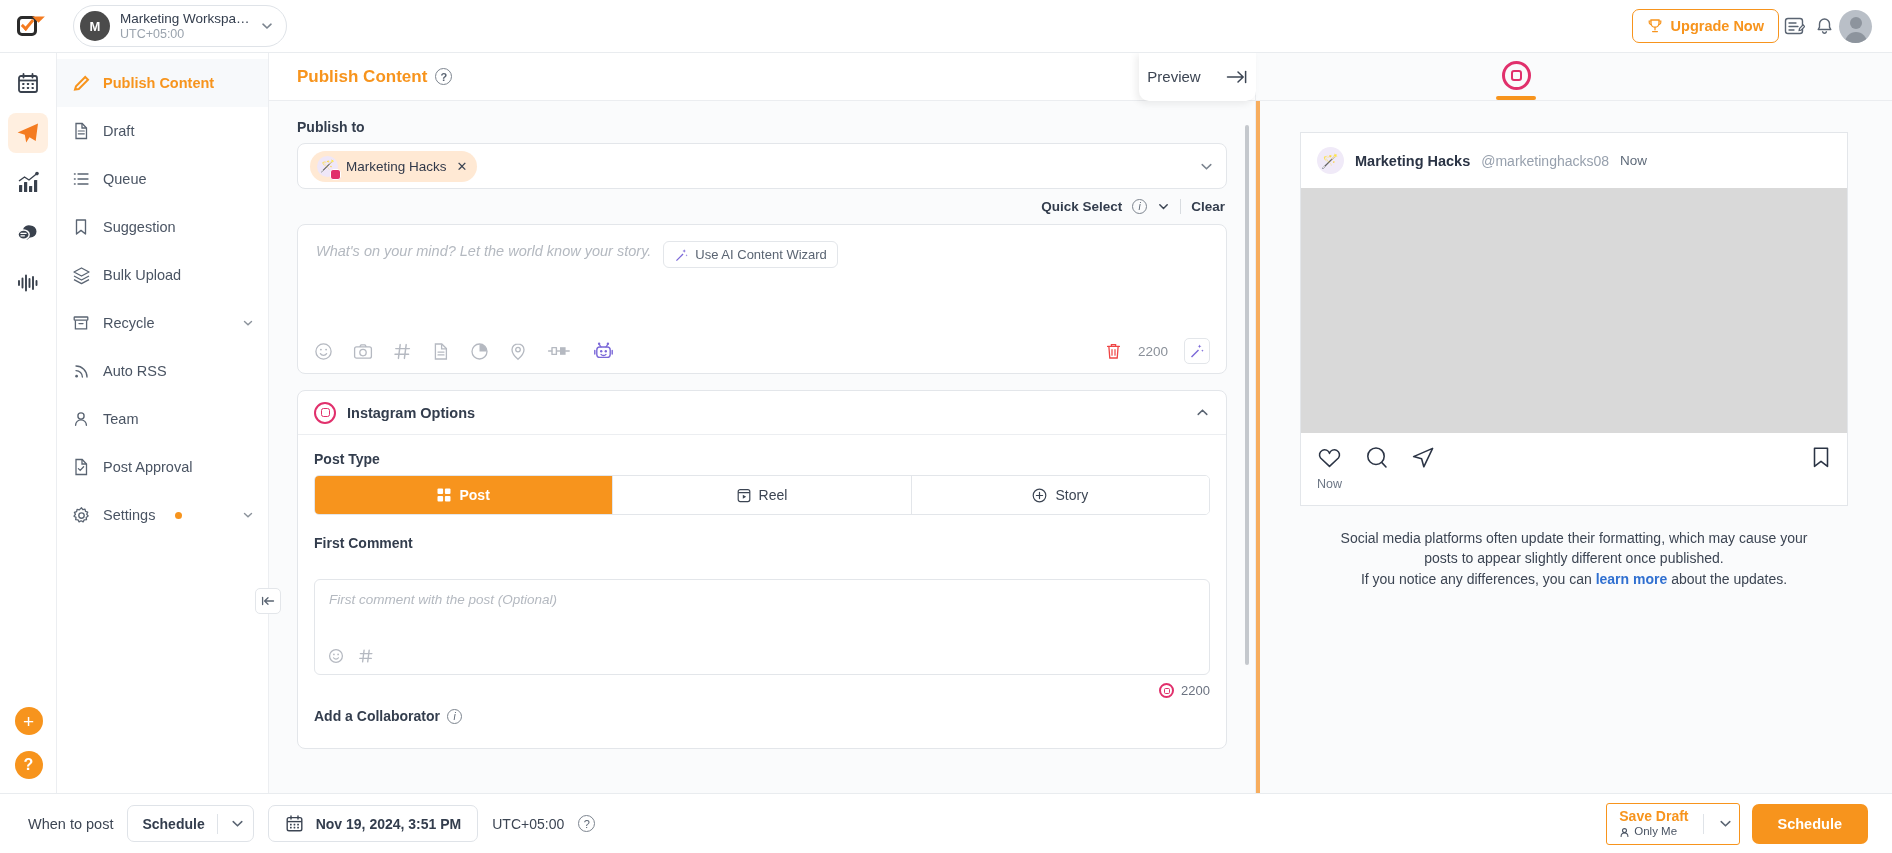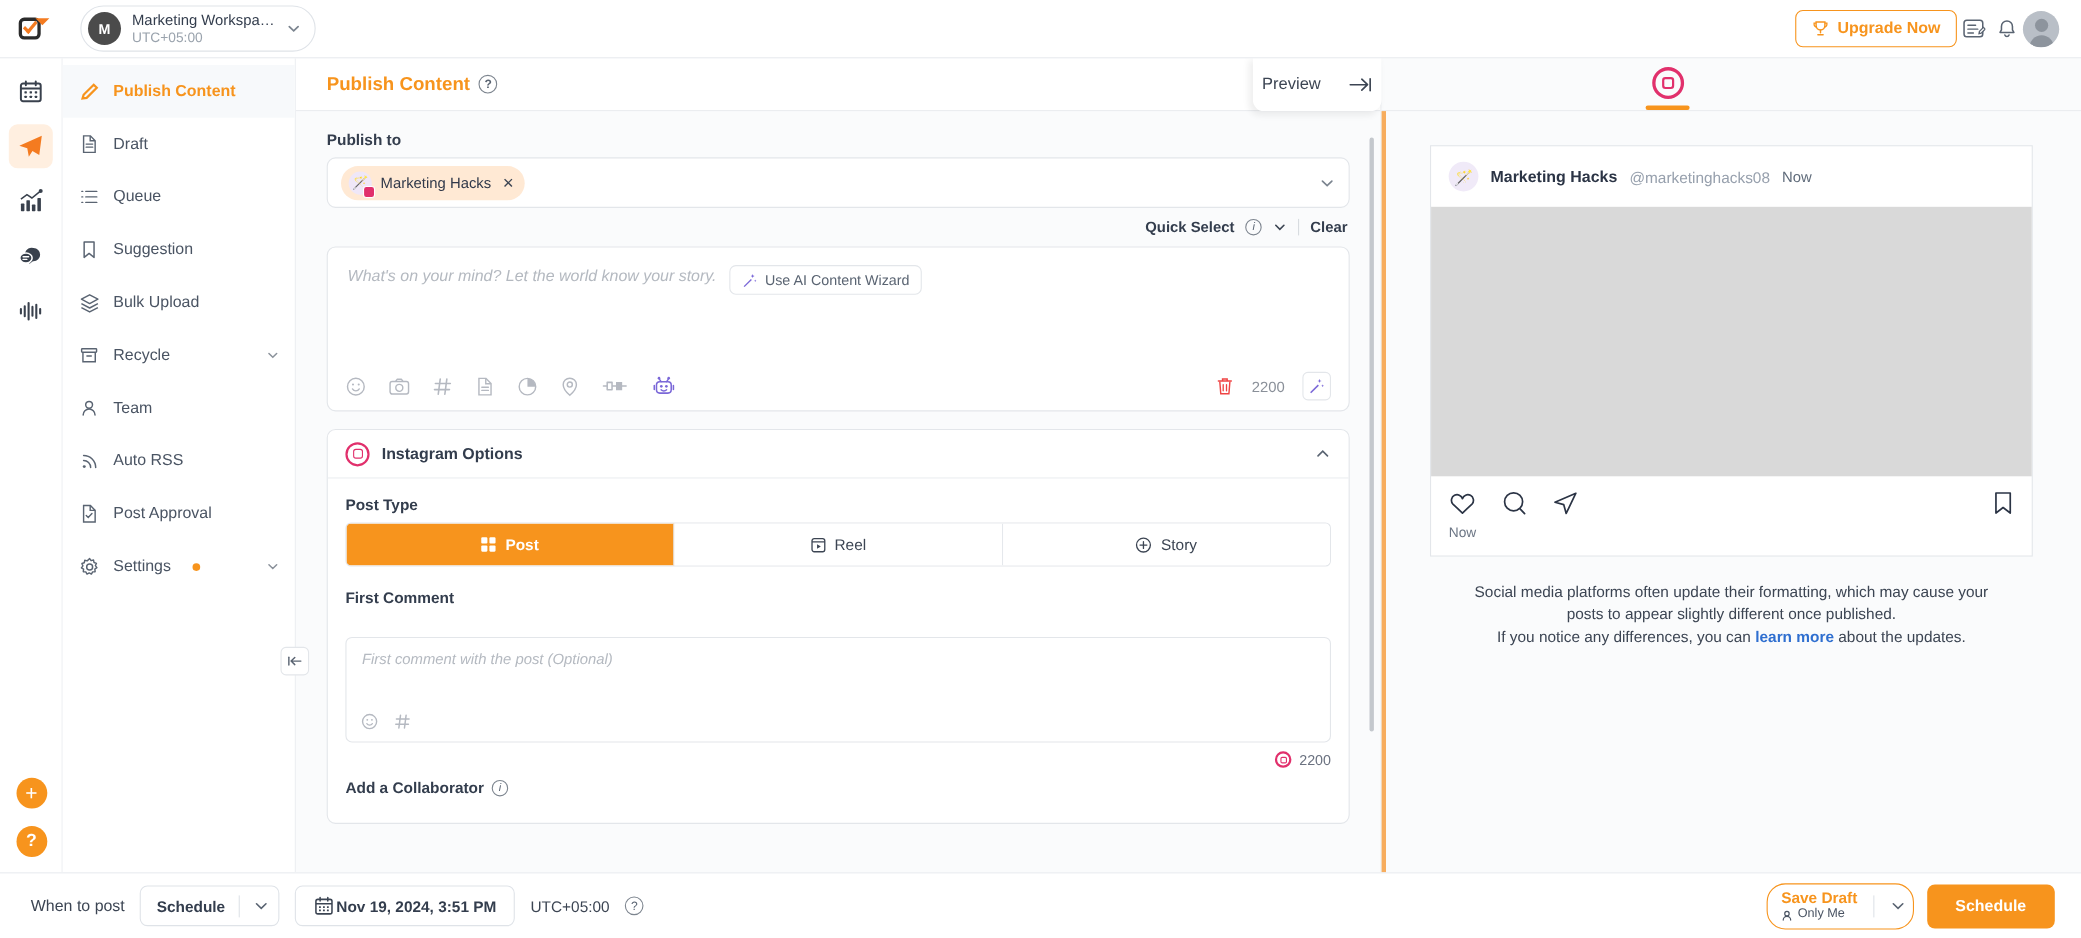--- a/index.html
+++ b/index.html
@@ -162,25 +162,25 @@
 
   
   .bottombar { height: 60px; min-height: 60px; background: #fff; border-top: 1px solid #e9ecef;
     display: flex; align-items: center; padding: 0 24px 0 28px; gap: 14px; position: relative; z-index: 30;}
   .when-lbl { font-size: 14.5px; color: #3c4553; }
   .sel-box { display: flex; align-items: center; border: 1px solid #dfe3e8; border-radius: 7px;
     height: 37px; padding: 0 8px 0 14px; gap: 12px; cursor: pointer; background:#fff;}
   .sel-val { font-size: 14px; font-weight: 700; color: #333d4d; }
   .sel-div { width: 1px; height: 20px; background: #dfe3e8; }
   .date-box { display: flex; align-items: center; border: 1px solid #dfe3e8; border-radius: 7px;
-    height: 37px; padding: 0 16px; gap: 2px; cursor: pointer; background:#fff;}
+    height: 37px; padding: 0 16px; gap: 12px; cursor: pointer; background:#fff;}
   .date-txt { font-size: 14px; font-weight: 600; color: #333d4d; }
   .tz-txt { font-size: 14px; color: #3c4553; }
   .bottom-right { margin-left: auto; display: flex; align-items: center; gap: 12px; }
-  .draft-btn { display: flex; align-items: center; border: 1.5px solid #f7941d; border-radius: 17px;
+  .draft-btn { display: flex; align-items: center; border: 1.5px solid #f7941d; border-radius: 3px;
     height: 42px; padding: 0 6px 0 12px; gap: 14px; cursor: pointer; background:#fff;}
   .draft-main { line-height: 1.15; }
   .draft-t { font-size: 14px; font-weight: 700; color: #f7941d; }
   .draft-s { font-size: 11.5px; color: #4a5463; display: flex; align-items: center; gap: 4px; margin-top:1px;}
   .schedule-btn { background: #f7941d; color: #fff; border-radius: 7px; height: 40px;
     padding: 0 26px; display: flex; align-items: center; font-size: 14.5px; font-weight: 700; cursor: pointer; }
 
   
   .preview { width: 637px; background: #fafbfc; border-left: 1px solid #ebedf0; position: relative;
     display: flex; flex-direction: column; }
@@ -406,35 +406,35 @@
         <span class="nav-caret">
           <svg width="12" height="12" viewBox="0 0 12 12">
               <path d="M2.5 4.4 6 7.8 9.5 4.4" fill="none" stroke="#8b929b" stroke-width="1.4" stroke-linecap="round"></path>
             </svg>
         </span>
       </div>
 
       <div class="nav-item">
         <span class="nav-ico">
           <svg width="18" height="18" viewBox="0 0 18 18">
+              <path d="M4 4a11 11 0 0 1 11 11M4 8.6A6.4 6.4 0 0 1 10.4 15" fill="none" stroke="#5a6472" stroke-width="1.35" stroke-linecap="round"></path>
+              <circle cx="4.6" cy="14.2" r="1.35" fill="#5a6472"></circle>
+            </svg>
+        </span>
+        <span>Auto RSS</span>
+      </div>
+
+      <div class="nav-item">
+        <span class="nav-ico">
+          <svg width="18" height="18" viewBox="0 0 18 18">
               <circle cx="9" cy="6" r="3.1" fill="none" stroke="#5a6472" stroke-width="1.35"></circle>
               <path d="M3.6 15.2a5.4 5.4 0 0 1 10.8 0" fill="none" stroke="#5a6472" stroke-width="1.35" stroke-linecap="round"></path>
             </svg>
         </span>
         <span>Team</span>
-      </div>
-
-      <div class="nav-item">
-        <span class="nav-ico">
-          <svg width="18" height="18" viewBox="0 0 18 18">
-              <path d="M4 4a11 11 0 0 1 11 11M4 8.6A6.4 6.4 0 0 1 10.4 15" fill="none" stroke="#5a6472" stroke-width="1.35" stroke-linecap="round"></path>
-              <circle cx="4.6" cy="14.2" r="1.35" fill="#5a6472"></circle>
-            </svg>
-        </span>
-        <span>Auto RSS</span>
       </div>
 
       <div class="nav-item">
         <span class="nav-ico">
           <svg width="18" height="18" viewBox="0 0 18 18">
               <path d="M4 1.5h6.2L14.5 6v10.5H4z" fill="none" stroke="#5a6472" stroke-width="1.3"></path>
               <path d="M10 1.7V6h4.3" fill="none" stroke="#5a6472" stroke-width="1.3"></path>
               <path d="M6.4 10.6l1.8 1.8 3.4-3.6" fill="none" stroke="#5a6472" stroke-width="1.3" stroke-linecap="round"></path>
             </svg>
         </span>

